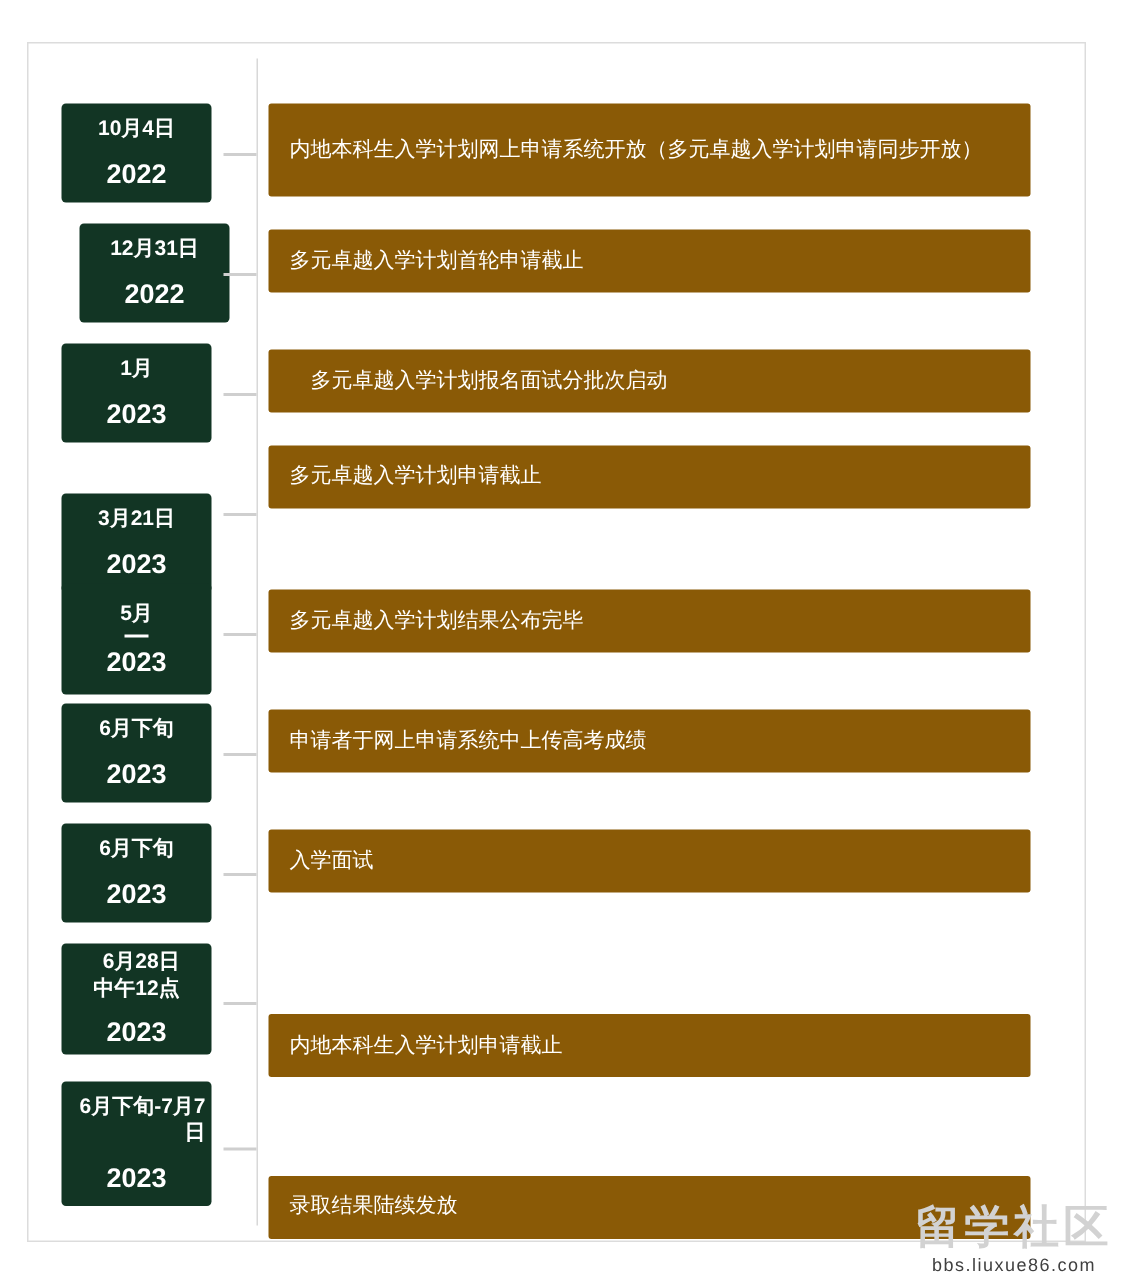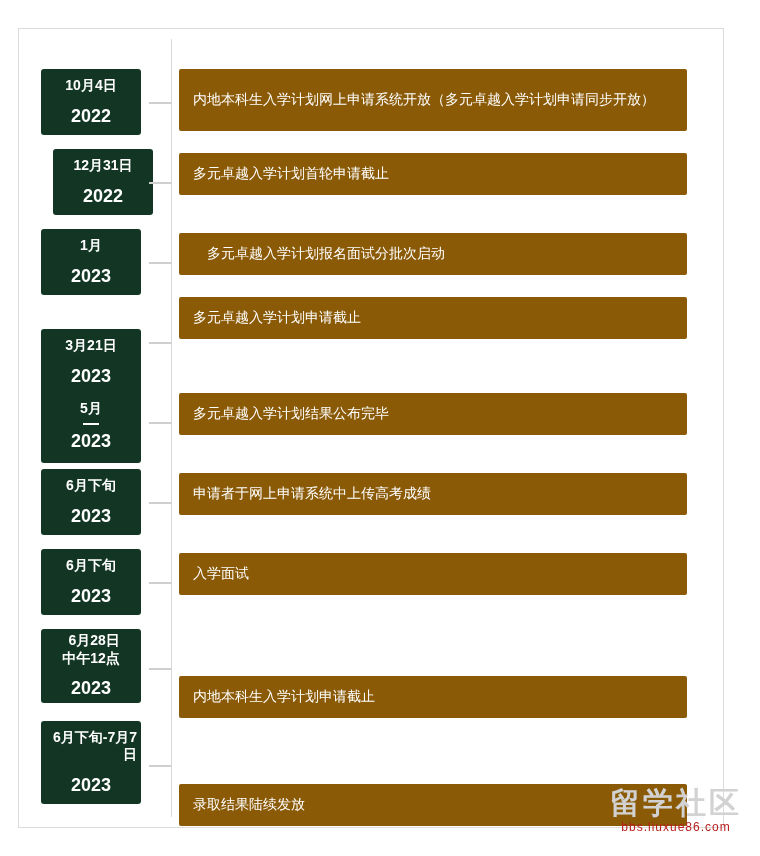--- a/index.html
+++ b/index.html
@@ -96,35 +96,35 @@
     box-sizing: border-box;
     padding: 10px 14px;
     font-size: 14px;
     line-height: 1.55;
     display: flex;
     align-items: center;
   }
   .watermark {
     position: absolute;
     right: 18px;
-    bottom: 22px;
+    bottom: 6px;
     text-align: center;
     color: #cfcfcf;
     user-select: none;
   }
   .wm-main {
     font-size: 30px;
     font-weight: bold;
     letter-spacing: 3px;
     color: #d2d2d2;
     line-height: 1;
   }
   .wm-sub {
     font-size: 12px;
-    color: #b91c1c;
+    color: #404040;
     letter-spacing: 1px;
     margin-top: 2px;
   }
 </style>
 </head>
 <body>
 
 <div id="page">
   <div class="timeline-card">
     <div class="timeline-inner">

